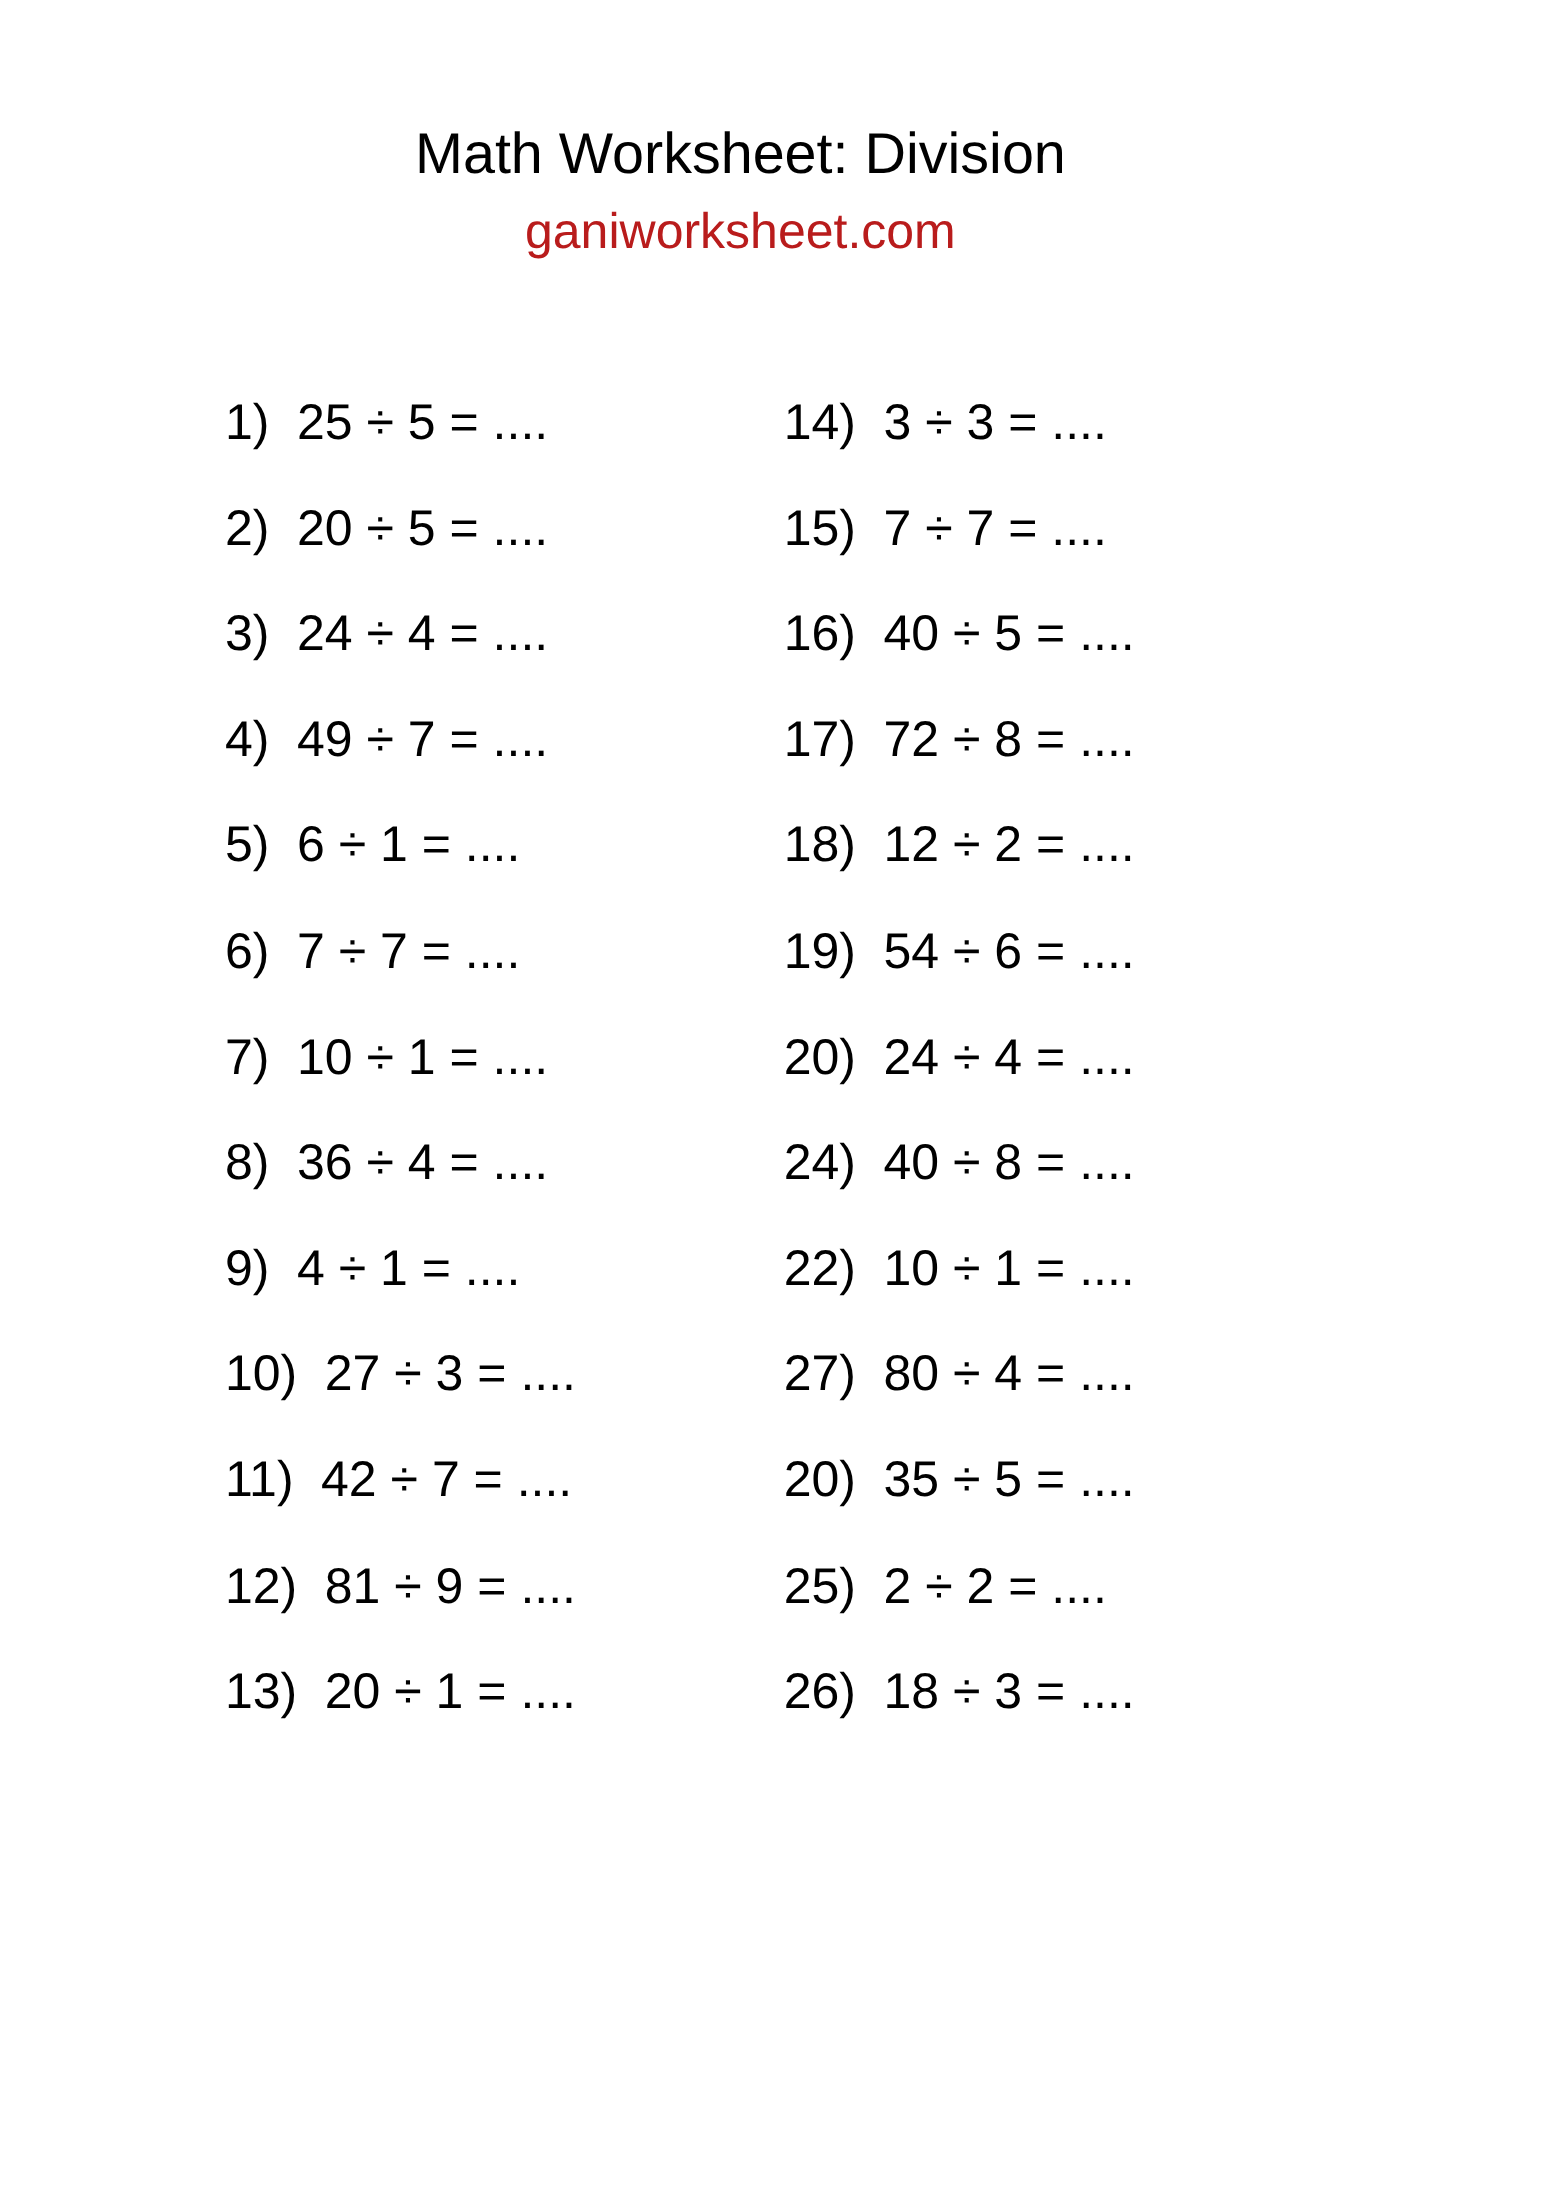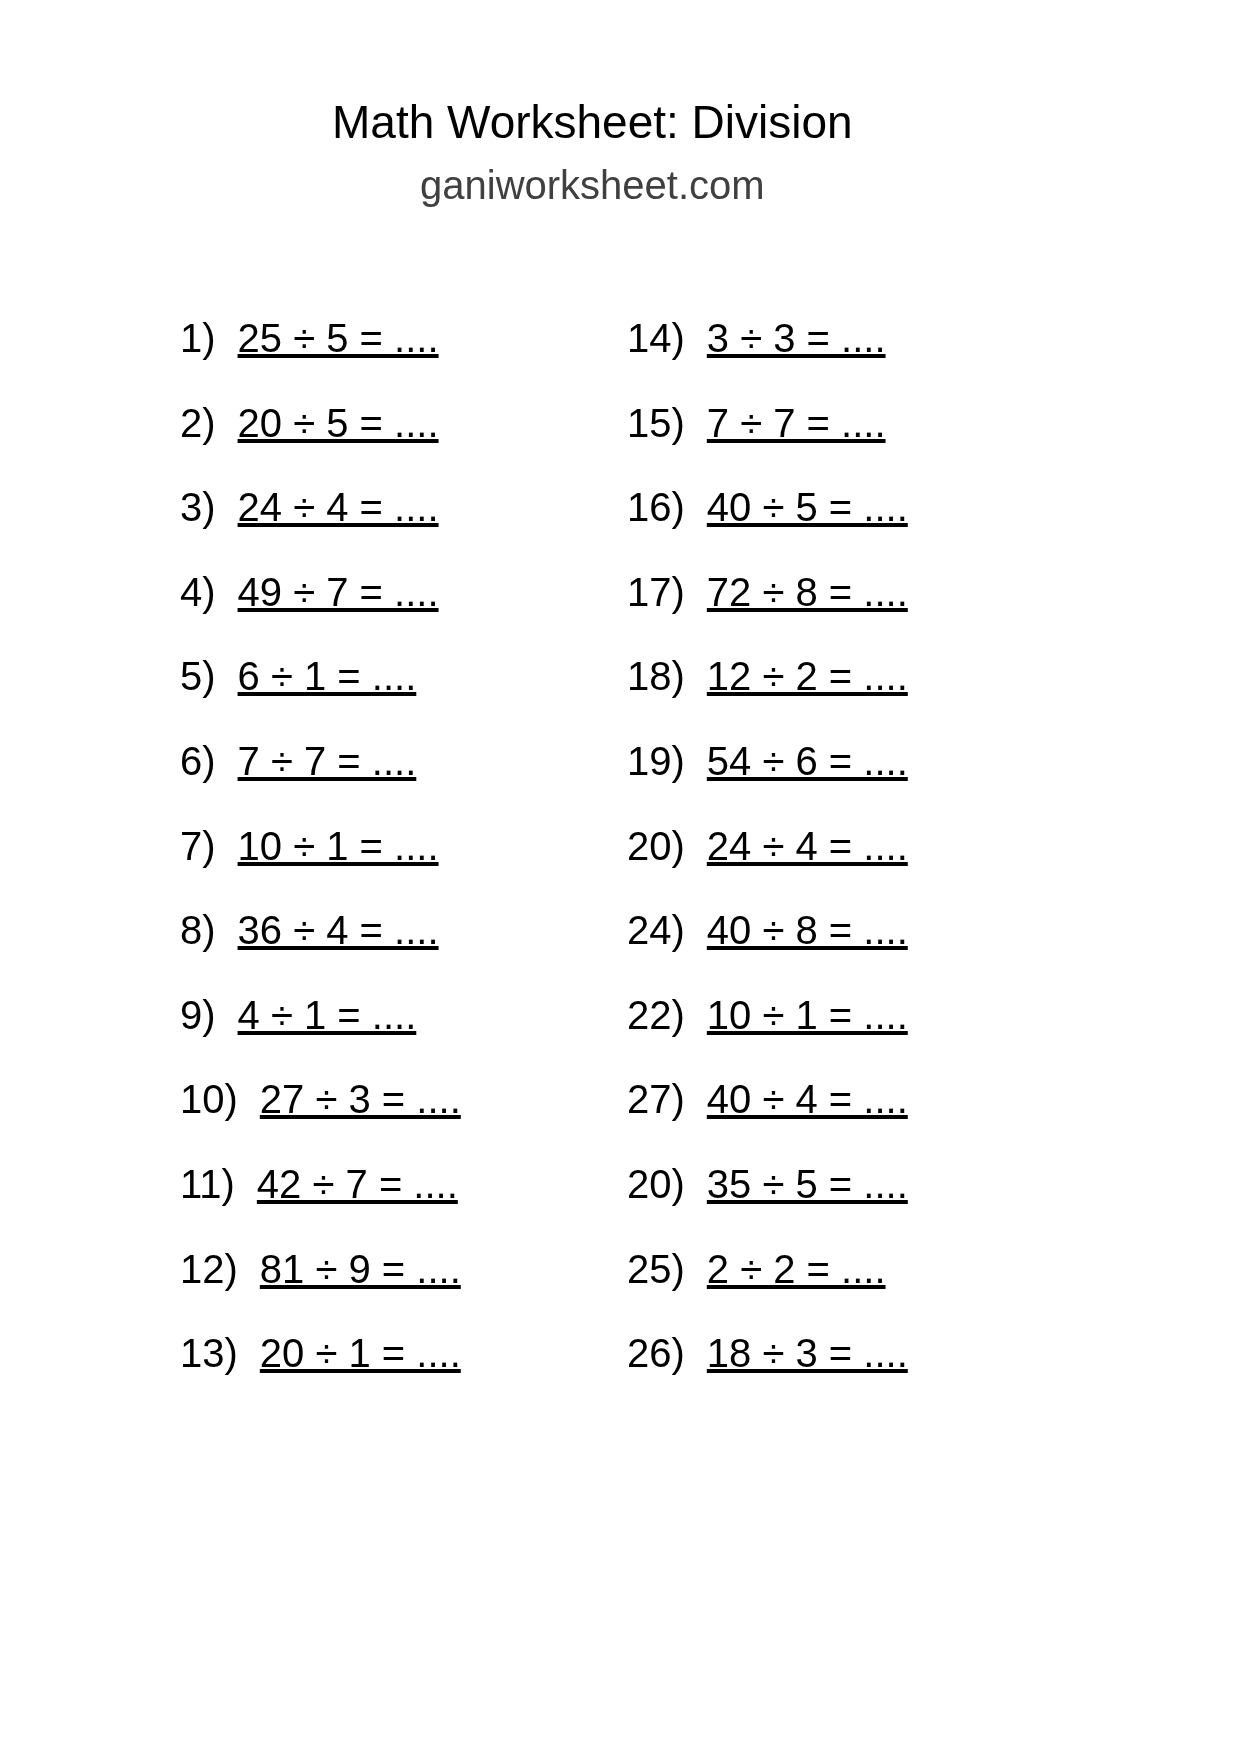--- a/index.html
+++ b/index.html
@@ -24,27 +24,26 @@
       white-space: nowrap;
       font-weight: normal;
       margin: 0;
     }
     .subtitle {
       position: absolute;
       left: 420px;
       top: 162px;
       font-size: 40px;
       line-height: 46px;
-      color: #404040;
+      color: #b91c1c;
       white-space: nowrap;
     }
     .column {
       position: absolute;
       top: 310px;
-      text-decoration: underline;
     }
     .column.left { left: 180px; }
     .column.right { left: 627px; }
     .problem {
       height: 84.6px;
       font-size: 40px;
       line-height: 56px;
       white-space: nowrap;
     }
     .num { display: inline-block; }
@@ -75,17 +74,17 @@
 <div class="column right">
   <div class="problem"><span class="num">14)</span><span class="gap"></span><span>3 ÷ 3 = ....</span></div>
   <div class="problem"><span class="num">15)</span><span class="gap"></span><span>7 ÷ 7 = ....</span></div>
   <div class="problem"><span class="num">16)</span><span class="gap"></span><span>40 ÷ 5 = ....</span></div>
   <div class="problem"><span class="num">17)</span><span class="gap"></span><span>72 ÷ 8 = ....</span></div>
   <div class="problem"><span class="num">18)</span><span class="gap"></span><span>12 ÷ 2 = ....</span></div>
   <div class="problem"><span class="num">19)</span><span class="gap"></span><span>54 ÷ 6 = ....</span></div>
   <div class="problem"><span class="num">20)</span><span class="gap"></span><span>24 ÷ 4 = ....</span></div>
   <div class="problem"><span class="num">24)</span><span class="gap"></span><span>40 ÷ 8 = ....</span></div>
   <div class="problem"><span class="num">22)</span><span class="gap"></span><span>10 ÷ 1 = ....</span></div>
-  <div class="problem"><span class="num">27)</span><span class="gap"></span><span>40 ÷ 4 = ....</span></div>
+  <div class="problem"><span class="num">27)</span><span class="gap"></span><span>80 ÷ 4 = ....</span></div>
   <div class="problem"><span class="num">20)</span><span class="gap"></span><span>35 ÷ 5 = ....</span></div>
   <div class="problem"><span class="num">25)</span><span class="gap"></span><span>2 ÷ 2 = ....</span></div>
   <div class="problem"><span class="num">26)</span><span class="gap"></span><span>18 ÷ 3 = ....</span></div>
 </div>
 
 </body></html>

